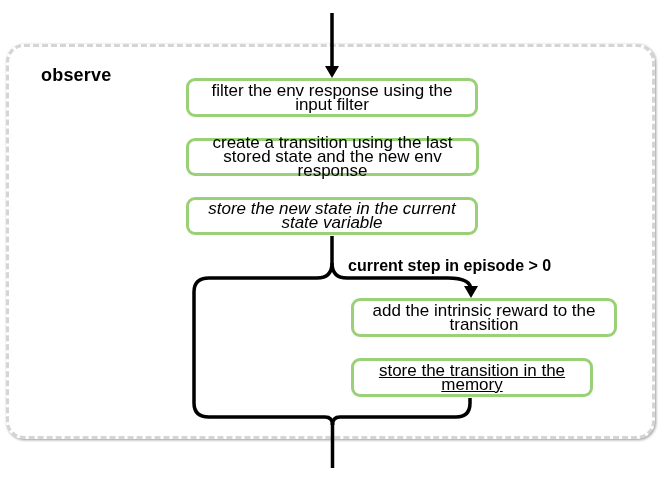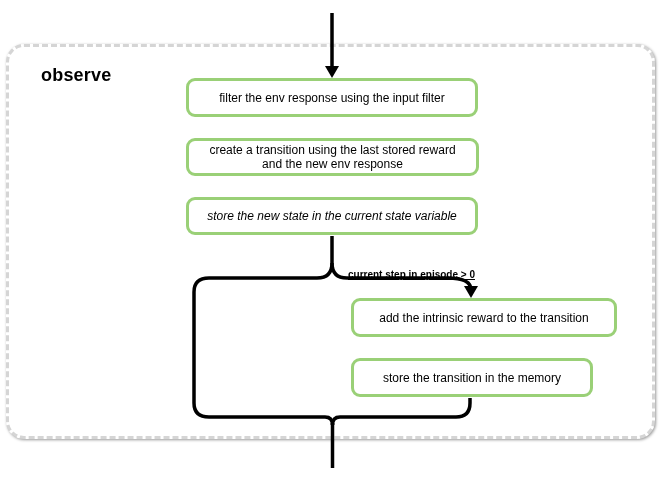--- a/index.html
+++ b/index.html
@@ -55,37 +55,36 @@
   .node {
     position: absolute;
     z-index: 3;
     background: #ffffff;
     border: 3px solid var(--box-border);
     border-radius: 9px;
     display: flex;
     align-items: center;
     justify-content: center;
     text-align: center;
-    font-size: 12px;
+    font-size: 17px;
     line-height: 14px;
     padding: 0 10px;
   }
   .node-1 { left: 186px; top:  78px; width: 292px; height: 39px; }
   .node-2 { left: 186px; top: 138px; width: 293px; height: 38px; }
   .node-3 { left: 186px; top: 197px; width: 292px; height: 38px; font-style: italic; }
   .node-4 { left: 351px; top: 298px; width: 266px; height: 39px; }
-  .node-5 { left: 351px; top: 358px; width: 242px; height: 39px; }
+  .node-5 { left: 351px; top: 358px; width: 242px; height: 39px; text-decoration: underline; }
   .condition-label {
     position: absolute;
-    left: 348px; top: 269px;
-    font-size: 10px;
+    left: 348px; top: 257px;
+    font-size: 16px;
     font-weight: bold;
     white-space: nowrap;
     z-index: 3;
-    text-decoration: underline;
   }
 </style>
 </head>
 <body>
 
 <div class="stage">
 
   <div class="panel"></div>
 
   <div class="panel-title">observe</div>
@@ -102,21 +101,21 @@
     <path d="M332 263 Q332 278 347 278 H448 Q471 278 471 290"></path>
     <polygon points="464,286 478,286 471,298"></polygon>
 
     <path d="M470 398 V403 Q470 417 456 417 H340 Q332.5 417 332.5 425"></path>
 
     <path d="M332.5 423 V468"></path>
   </svg>
 
   <div class="node node-1">filter the env response using the input filter</div>
 
-  <div class="node node-2">create a transition using the last stored reward and the new env response</div>
+  <div class="node node-2">create a transition using the last stored state and the new env response</div>
 
   <div class="node node-3">store the new state in the current state variable</div>
 
   <div class="condition-label">current step in episode &gt; 0</div>
 
   <div class="node node-4">add the intrinsic reward to the transition</div>
 
   <div class="node node-5">store the transition in the memory</div>
 
 </div>

